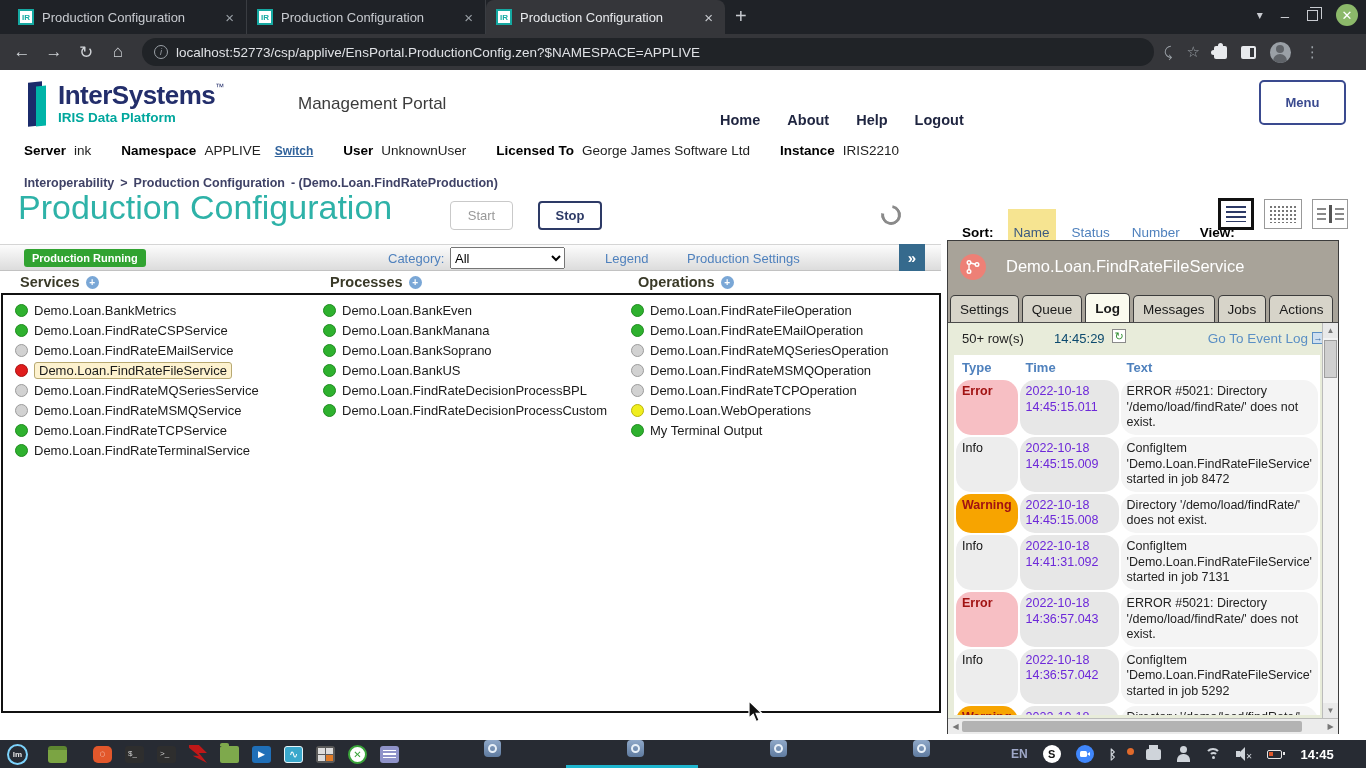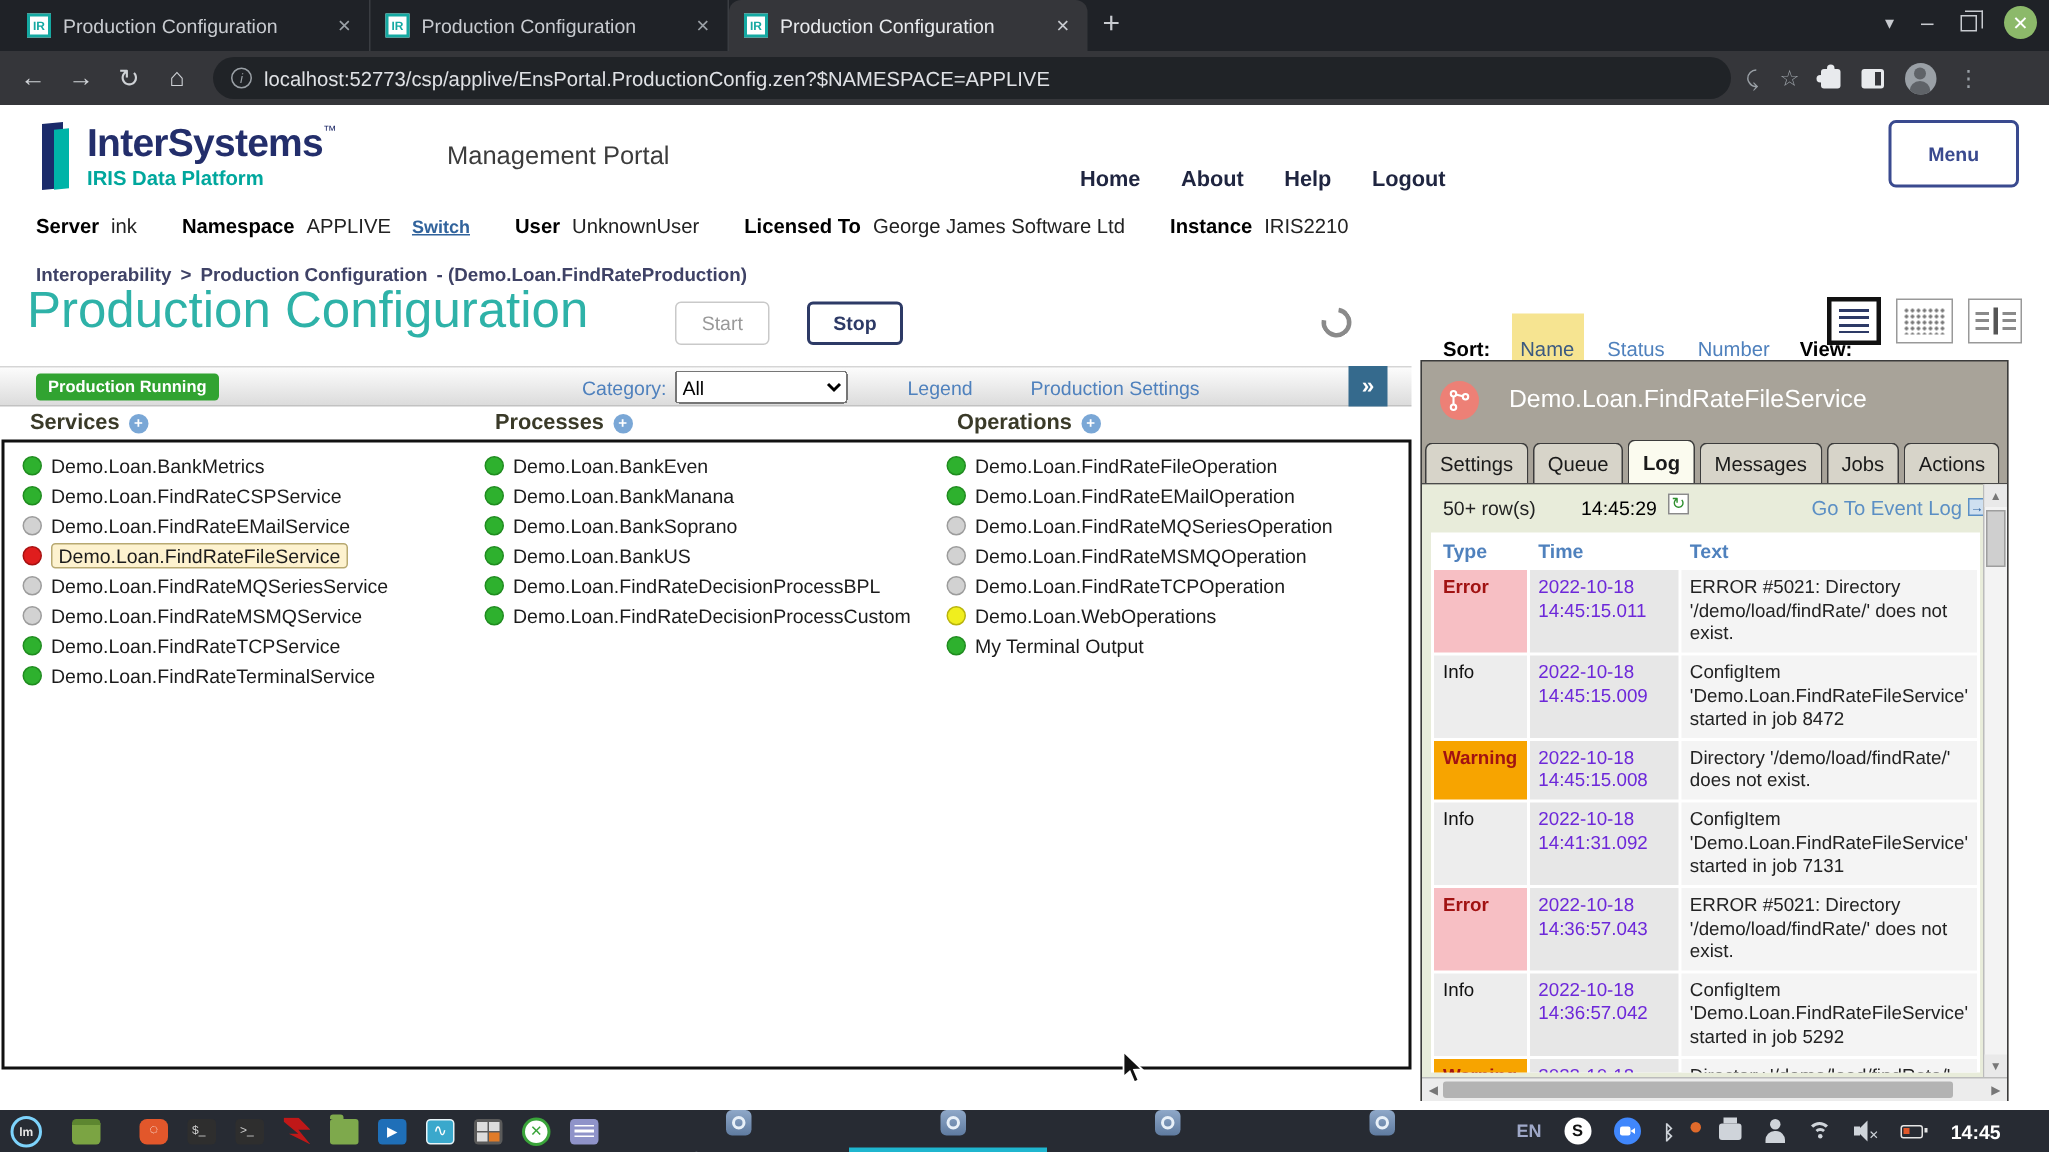--- a/index.html
+++ b/index.html
@@ -116,28 +116,28 @@
   .panel { position:absolute; left:947px; top:170px; width:392px; height:494px; border:1px solid #3c3c3c; background:#a8a399; }
   .panel-head { position:relative; height:52px; }
   .node-ic { position:absolute; left:12px; top:13px; width:26px; height:26px; border-radius:50%; background:#ed8076; display:flex; align-items:center; justify-content:center; }
   .panel-title { position:absolute; left:58px; top:16px; font-size:16.5px; color:#fff; }
   .panel-tabs { position:relative; height:30px; display:flex; align-items:flex-end; padding-left:2px; border-bottom:1px solid #4a4a4a; }
   .ptab { height:27px; border:1px solid #3c3c3c; border-bottom:none; border-radius:5px 5px 0 0; background:#d7d4c9; color:#1a1a1a; font-size:13.5px; padding:0 9px; display:flex; align-items:center; margin-right:3px; }
   .ptab.active { background:#fbfbef; font-weight:bold; height:29px; }
   .panel-body { position:relative; height:395px; background:#e8ecda; }
   .log-status { position:relative; height:30px; }
   .rowcount { position:absolute; left:14px; top:8px; font-size:13px; color:#222; }
-  .refresh-time { position:absolute; left:106px; top:8px; font-size:13px; color:#000000; }
+  .refresh-time { position:absolute; left:106px; top:8px; font-size:13px; color:#0c4a6e; }
   .refresh-ic { position:absolute; left:164px; top:6px; width:14px; height:14px; border:1px solid #8a8a8a; background:#fff; color:#2f8f2f; font-size:11px; line-height:12px; text-align:center; }
   .eventlog-link { position:absolute; right:30px; top:8px; font-size:13.5px; color:#5b8fc4; }
   .golink-ic { position:absolute; right:14px; top:9px; width:12px; height:12px; background:#cfe0f0; border:1px solid #5b8fc4; color:#2f62a0; font-size:9px; line-height:11px; text-align:center; }
   .log-table-wrap { position:absolute; left:6px; top:32px; width:366px; height:360px; overflow:hidden; background:#fff; }
   table.logt { border-collapse:separate; border-spacing:2px; width:100%; }
   .logt th { font-size:13px; color:#4f81bd; text-align:left; padding:3px 6px; font-weight:bold; background:#fff; }
-  .logt td { font-size:12.5px; padding:4px 6px; vertical-align:top; line-height:1.25; }
+  .logt td { font-size:12.5px; padding:4px 6px; vertical-align:top; line-height:1.25;border-radius:15px; }
   .td-type { width:58px; font-weight:bold; }
   .td-type.Error { background:#f7bfc4; color:#a11212; }
   .td-type.Warning { background:#f7a400; color:#a11212; }
   .td-type.Info { background:#ededed; color:#111; font-weight:normal; }
   .td-time { width:112px; background:#e7e7e7; color:#6d28d9; }
   .td-text { background:#f4f4f4; color:#222; }
   .vscroll { position:absolute; right:0; top:0; width:16px; height:395px; background:#f3f3f3; border-left:1px solid #bbb; }
   .vs-arrow { position:absolute; left:0; width:15px; height:15px; color:#777; font-size:8px; text-align:center; line-height:15px; background:#e9e9e9; }
   .vs-up { top:0; } .vs-down { bottom:0; }
   .vs-thumb { position:absolute; left:1px; top:17px; width:13px; height:38px; background:#cfcfcf; border:1px solid #9e9e9e; }

